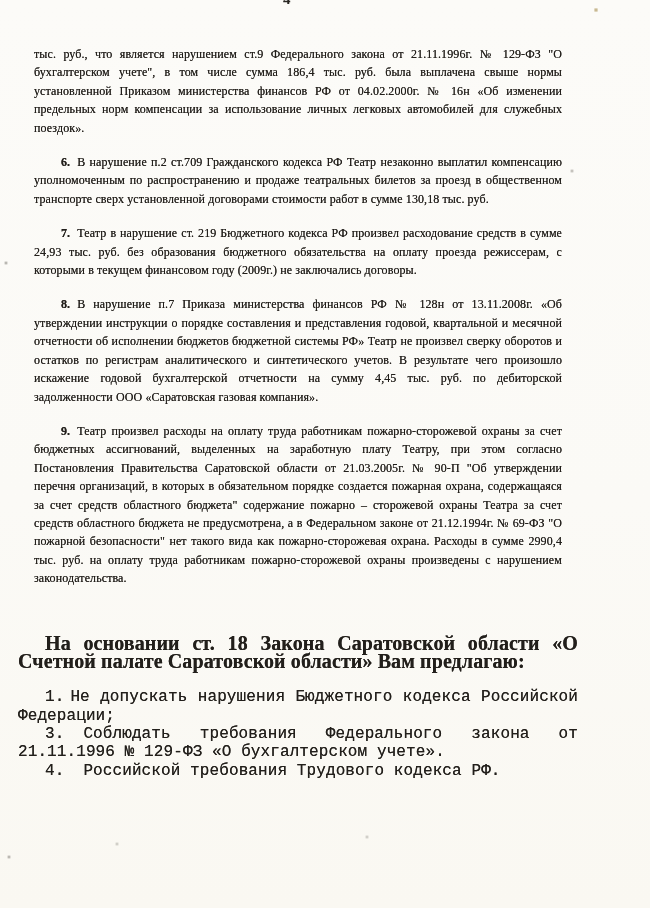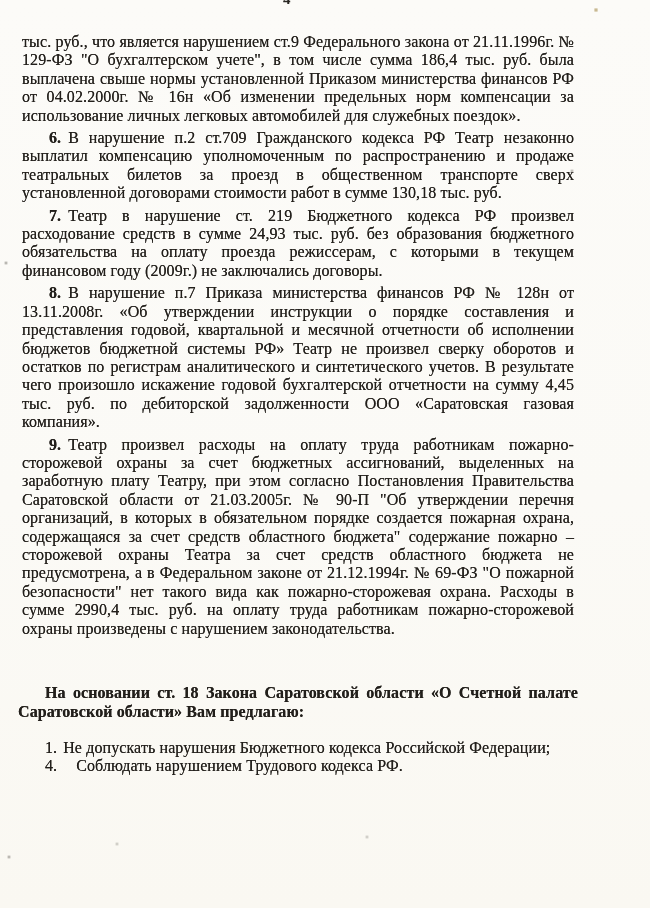--- a/index.html
+++ b/index.html
@@ -35,50 +35,51 @@
     font-weight: bold;
     color: #2a2723;
   }
   .content {
     position: absolute;
     top: 29px;
     left: 18px;
     right: 72px;
   }
   p.para {
-    margin: 4px;
-    font-size: 16px;
+    margin: 16px;
+    font-size: 12px;
     line-height: 18.4px;
     text-align: justify;
     text-indent: 27px;
     letter-spacing: 0.1px;
     text-shadow: 0 0 0.45px rgba(34, 31, 27, 0.85);
   }
   p.cont {
     text-indent: 0;
   }
   .num {
     font-weight: bold;
     margin-right: 7px;
     text-shadow: 0 0 0.6px rgba(34, 31, 27, 0.9);
   }
   p.basis {
     margin: 46px 0 0 0;
-    font-size: 16px;
+    font-size: 20px;
     line-height: 18.8px;
     font-weight: bold;
     text-align: justify;
     text-indent: 27px;
     letter-spacing: 0.1px;
     text-shadow: 0 0 0.5px rgba(34, 31, 27, 0.9);
   }
   ol.recs {
     list-style: none;
     margin: 17px 0 0 0;
     padding: 0;
+    font-family: Liberation Mono, monospace;
   }
   ol.recs li {
     font-size: 16px;
     line-height: 18.4px;
     text-align: justify;
     text-indent: 27px;
     letter-spacing: 0.1px;
     text-shadow: 0 0 0.45px rgba(34, 31, 27, 0.85);
   }
   ol.recs .num {
@@ -124,20 +125,21 @@
     <p class="para"><span class="num">7.</span><span>Театр в нарушение ст. 219 Бюджетного кодекса РФ произвел расходование средств в сумме 24,93 тыс. руб. без образования бюджетного обязательства на оплату проезда режиссерам, с которыми в текущем финансовом году (2009г.) не заключались договоры.</span></p>
 
     <p class="para"><span class="num">8.</span><span>В нарушение п.7 Приказа министерства финансов РФ № 128н от 13.11.2008г. «Об утверждении инструкции о порядке составления и представления годовой, квартальной и месячной отчетности об исполнении бюджетов бюджетной системы РФ» Театр не произвел сверку оборотов и остатков по регистрам аналитического и синтетического учетов. В результате чего произошло искажение годовой бухгалтерской отчетности на сумму 4,45 тыс. руб. по дебиторской задолженности ООО «Саратовская газовая компания».</span></p>
 
     <p class="para"><span class="num">9.</span><span>Театр произвел расходы на оплату труда работникам пожарно-сторожевой охраны за счет бюджетных ассигнований, выделенных на заработную плату Театру, при этом согласно Постановления Правительства Саратовской области от 21.03.2005г. № 90-П "Об утверждении перечня организаций, в которых в обязательном порядке создается пожарная охрана, содержащаяся за счет средств областного бюджета" содержание пожарно – сторожевой охраны Театра за счет средств областного бюджета не предусмотрена, а в Федеральном законе от 21.12.1994г. № 69-ФЗ "О пожарной безопасности" нет такого вида как пожарно-сторожевая охрана. Расходы в сумме 2990,4 тыс. руб. на оплату труда работникам пожарно-сторожевой охраны произведены с нарушением законодательства.</span></p>
 
     <p class="basis">На основании ст. 18 Закона Саратовской области «О Счетной палате Саратовской области» Вам предлагаю:</p>
 
     <ol class="recs">
       <li><span class="num">1.</span><span>Не допускать нарушения Бюджетного кодекса Российской Федерации;</span></li>
-      <li class="wide"><span class="num">4.</span><span>Соблюдать нарушением Трудового кодекса РФ.</span></li>
+      <li class="wide"><span class="num">3.</span><span>Соблюдать требования Федерального закона от 21.11.1996 № 129-ФЗ «О бухгалтерском учете».</span></li>
+      <li class="wide"><span class="num">4.</span><span>Российской требования Трудового кодекса РФ.</span></li>
     </ol>
 
   </div>
 
   <div class="specks"></div>
 
 </div>
 
 </body></html>

